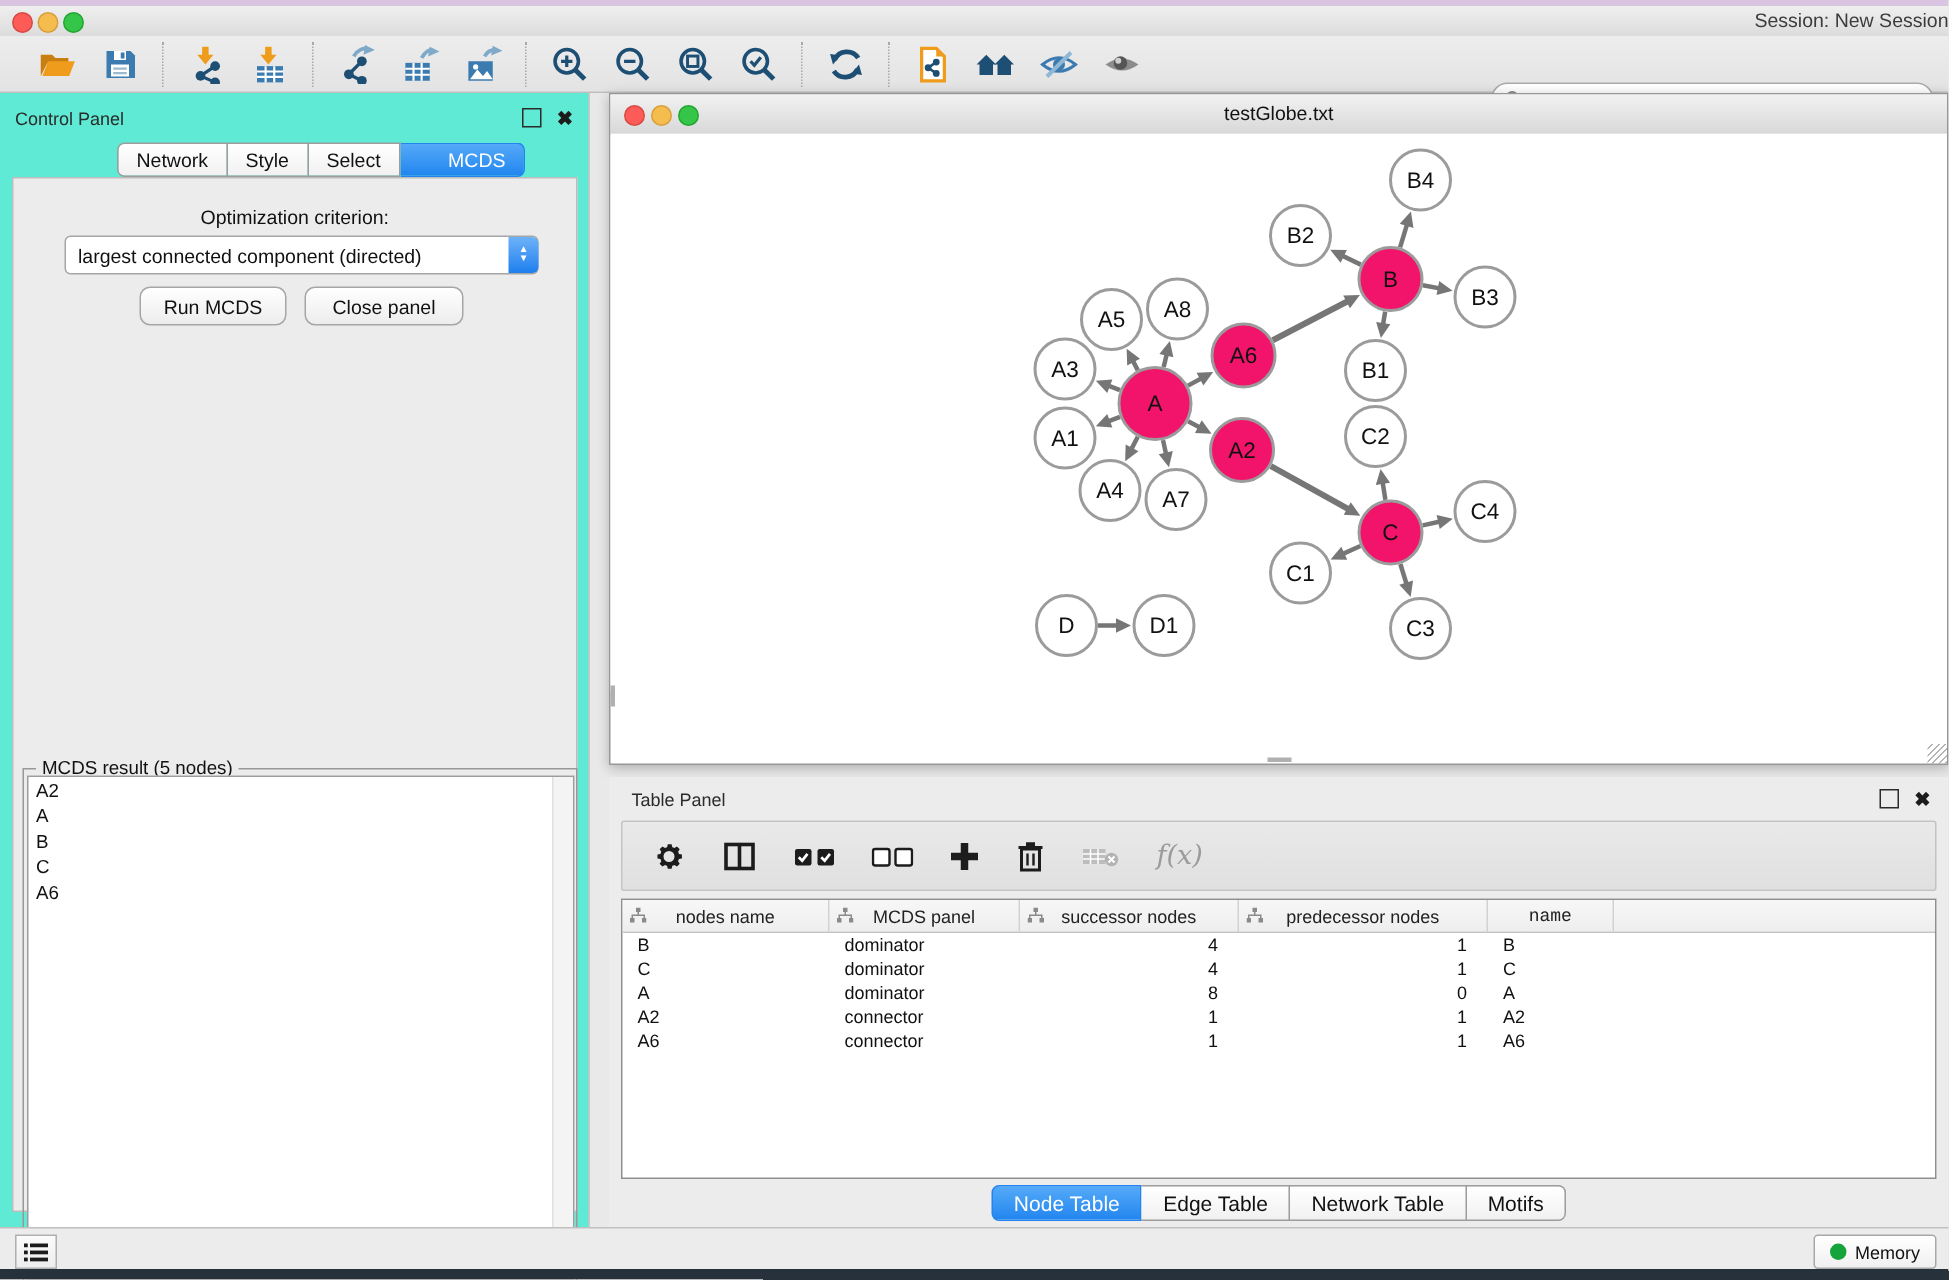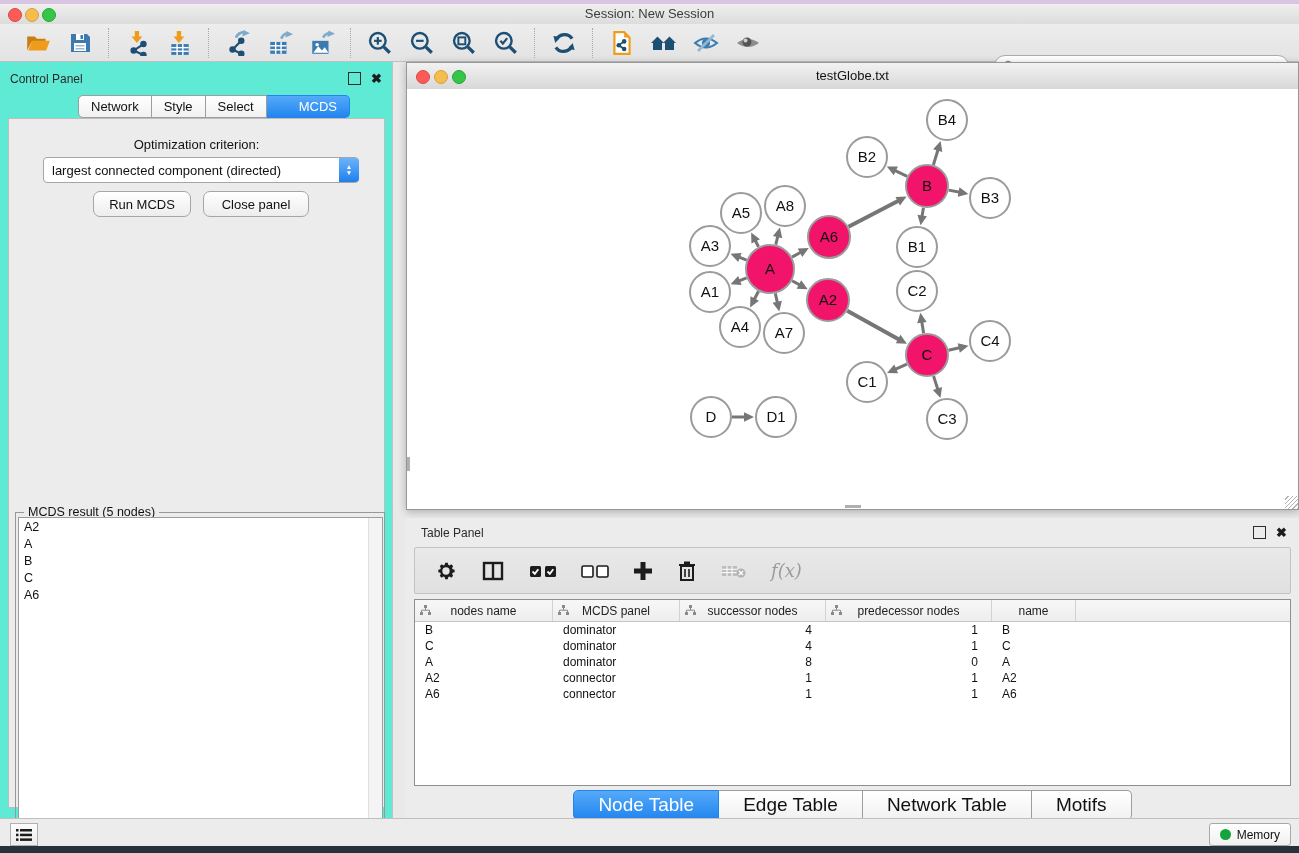--- a/index.html
+++ b/index.html
@@ -8,21 +8,21 @@
   .abs{position:absolute;}
 
   
   #desktop-strip-top{left:0;top:0;width:1299px;height:4px;background:#d9c4e2;}
   #titlebar{left:0;top:4px;width:1299px;height:20px;background:linear-gradient(#efefef,#dcdcdc);
             border-bottom:1px solid #b6b6b6;}
   .tl{position:absolute;width:12px;height:12px;border-radius:50%;top:4px;}
   .tl.red{background:#fc5b57;border:1px solid #d94a44;left:8px;}
   .tl.yellow{background:#f5bd4e;border:1px solid #d8a03d;left:25px;}
   .tl.green{background:#35c649;border:1px solid #24a731;left:42px;}
-  #window-title{width:100%;text-align:center;font-size:13px;color:#3c3c3c;line-height:20px;}
+  #window-title{width:100%;text-align:right;font-size:13px;color:#3c3c3c;line-height:20px;}
 
   #toolbar{left:0;top:24px;width:1299px;height:38px;background:linear-gradient(#ededed,#e3e3e3);
            border-bottom:1px solid #bfbfbf;display:flex;align-items:center;padding-left:10px;box-sizing:border-box;}
   .tbgroup{display:flex;align-items:center;gap:14px;padding:0 14px;}
   .tbsep{width:1px;height:30px;border-left:1px dotted #a9a9a9;}
   .tbicon{width:28px;height:28px;display:flex;align-items:center;justify-content:center;}
   #toolbar-search{position:absolute;right:10px;top:31px;width:295px;height:22px;background:#fff;
                   border:1px solid #ababab;border-radius:12px;display:flex;align-items:center;padding:0 8px;box-sizing:border-box;}
   #toolbar-search input{border:none;outline:none;flex:1;font-size:12px;background:transparent;margin-left:5px;font-family:"Liberation Sans",sans-serif;}
 
@@ -82,21 +82,21 @@
   #node-table{left:8px;top:81px;width:877px;height:187px;background:#fff;border:1px solid #8f8f8f;box-sizing:border-box;overflow:hidden;}
   #thead{display:flex;height:21px;background:linear-gradient(#f7f7f7,#eeeeee);border-bottom:1px solid #c4c4c4;}
   .th{position:relative;border-right:1px solid #d2d2d2;display:flex;align-items:center;justify-content:center;
       font-size:12px;color:#222;box-sizing:border-box;}
   .th .treeicon{position:absolute;left:5px;top:5px;}
   .tr{display:flex;height:16px;align-items:center;}
   .td{font-size:12px;color:#111;box-sizing:border-box;white-space:nowrap;overflow:hidden;}
   .td.left{padding-left:10px;text-align:left;}
   .td.right{padding-right:14px;text-align:right;}
   #tp-tabs{left:0;top:272px;width:100%;display:flex;justify-content:center;}
-  #tp-tabs .tab{padding:3px 24px;font-size:19px;}
+  #tp-tabs .tab{padding:3px 14px;font-size:14px;}
 
   
   #statusbar{left:0;top:818px;width:1299px;height:28px;background:#ececec;border-top:1px solid #c0c0c0;}
   #list-btn{left:10px;top:4px;width:26px;height:21px;border:1px solid #b0b0b0;background:linear-gradient(#fbfbfb,#ededed);
             display:flex;align-items:center;justify-content:center;}
   #memory-btn{right:8px;top:4px;height:21px;border:1px solid #a8a8a8;border-radius:3px;background:linear-gradient(#ffffff,#f0f0f0);
             display:flex;align-items:center;gap:6px;padding:0 10px;font-size:12px;color:#111;}
   #memory-dot{width:11px;height:11px;border-radius:50%;background:#15a33c;}
   #desktop-strip-bottom{left:0;top:846px;width:1299px;height:7px;background:#27313c;}
 
@@ -523,21 +523,21 @@
           <svg class="treeicon" width="11" height="11" viewBox="0 0 11 11">
             <g fill="#8a8a8a">
               <rect x="4" y="0" width="3" height="3"></rect>
               <rect x="0" y="7" width="3" height="3"></rect>
               <rect x="8" y="7" width="3" height="3"></rect>
             </g>
             <path d="M5.5 3 v2.2 M1.5 7 v-1.8 h8 v1.8" stroke="#8a8a8a" fill="none" stroke-width="1"></path>
           </svg>
           <span>predecessor nodes</span>
         </div>
-        <div class="th" style="width: 84px;">
+        <div class="th" style="width: 84px; font-family: Liberation Mono, monospace;">
           <span>name</span>
         </div>
       </div>
     <div id="tbody">
         <div class="tr">
           <div class="td left" style="width: 138px;">B</div>
           <div class="td left" style="width: 127px;">dominator</div>
           <div class="td right" style="width: 146px;">4</div>
           <div class="td right" style="width: 166px;">1</div>
           <div class="td left" style="width: 84px;">B</div>

